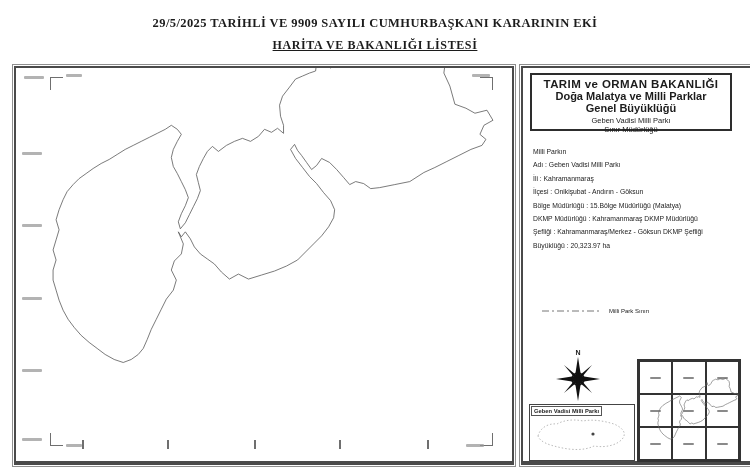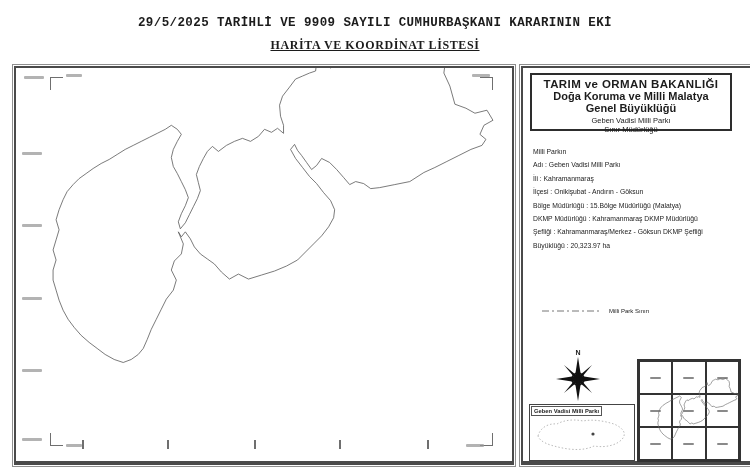--- a/index.html
+++ b/index.html
@@ -1,20 +1,20 @@
 <!DOCTYPE html>
 <html><head>
 <meta charset="utf-8">
 <style>
   html,body{margin:0;padding:0;background:#ffffff;}
   body{width:750px;height:474px;position:relative;font-family:"Liberation Sans",sans-serif;color:#1c1c1c;overflow:hidden;}
 
   
   .doc-title1{position:absolute;top:16px;left:0;right:0;text-align:center;
-    font-family:Liberation Mono, monospace;font-weight:bold;font-size:12.5px;letter-spacing:.4px;}
+    font-family:Liberation Serif, serif;font-weight:bold;font-size:12.5px;letter-spacing:.4px;}
   .doc-title2{position:absolute;top:38px;left:0;right:0;text-align:center;
     font-family:"Liberation Serif",serif;font-weight:bold;font-size:12px;letter-spacing:.6px;text-decoration:underline;}
 
   
   .frame{position:absolute;box-sizing:border-box;background:#fff;
     border:2px solid #4a4a4a;border-bottom-width:4px;outline:1px solid #8f8f8f;outline-offset:1px;}
   .map-frame{left:14px;top:66px;width:500px;height:399px;}
   .info-panel{left:521px;top:66px;width:270px;height:399px;}
 
   
@@ -57,21 +57,21 @@
 </head>
 <body>
 
 <svg width="0" height="0" style="position:absolute" aria-hidden="true">
   <defs>
     <path id="park-outline" fill="none" d="M367,31 L380,35 391,29 407,33 422,27 433,36 440,43 443,56 441,71 447,84 452,102 463,106 472,111 484,108 490,118 481,123 477,132 483,137 479,143 468,147 456,153 444,159 432,165 421,170 407,179 392,182 377,185 368,186 361,181 353,179 347,182 341,175 334,167 327,160 319,156 314,163 309,167 304,160 299,153 295,148 292,142 288,147 293,156 300,165 307,174 314,181 321,190 328,198 332,207 331,215 326,224 319,233 311,241 303,249 295,257 284,263 272,268 259,272 246,276 236,271 227,276 219,269 212,261 205,256 198,251 192,244 188,236 183,229 179,234 176,229 181,241 179,251 172,258 169,267 174,277 171,287 164,296 159,306 154,316 149,326 145,336 141,345 136,351 129,356 121,359 112,356 103,351 95,345 87,339 79,332 72,324 66,316 61,307 57,297 54,287 51,277 51,267 54,257 51,247 54,237 57,227 54,217 57,207 61,197 65,189 71,182 77,176 84,171 91,166 99,161 107,157 115,152 123,147 131,143 139,139 147,135 155,131 163,127 169,123 175,127 179,132 175,139 171,147 169,155 171,164 175,171 179,179 183,187 186,195 183,203 179,211 176,219 178,226 183,220 187,212 191,204 195,196 198,188 196,180 194,172 197,164 201,156 205,149 210,144 216,149 224,143 232,139 240,136 248,139 256,134 262,127 269,130 275,126 281,131 281,123 278,114 277,103 280,94 287,85 293,77 300,74 307,71 313,69 315,52 322,51 323,62 328,66 337,61 342,54 347,43 355,37 361,34 Z"></path>
   </defs>
 </svg>
 
 <div class="doc-title1">29/5/2025 TARİHLİ VE 9909 SAYILI CUMHURBAŞKANI KARARININ EKİ</div>
-<div class="doc-title2">HARİTA VE KOORDİNAT LİSTESİ</div>
+<div class="doc-title2">HARİTA VE BAKANLIĞI LİSTESİ</div>
 
 <div class="frame map-frame">
   <svg class="map-svg" viewBox="0 0 495 391" preserveAspectRatio="none">
     <use href="#park-outline" stroke="#5a5a5a" stroke-width="0.8" transform="translate(-14,-66)"></use>
   </svg>
 
   <div class="corner-tl" style="left:34px;top:9px;"></div>
   <div class="corner-tr" style="left:464px;top:9px;"></div>
   <div class="corner-bl" style="left:34px;top:365px;"></div>
   <div class="corner-br" style="left:464px;top:365px;"></div>
@@ -91,21 +91,21 @@
   <div class="vtick" style="left:151px;top:372px;"></div>
   <div class="vtick" style="left:238px;top:372px;"></div>
   <div class="vtick" style="left:323px;top:372px;"></div>
   <div class="vtick" style="left:411px;top:372px;"></div>
 </div>
 
 <div class="frame info-panel">
 
   <div class="header-box">
     <div class="h-ministry">TARIM ve ORMAN BAKANLIĞI</div>
-    <div class="h-dir">Doğa Koruma ve Milli Malatya</div>
+    <div class="h-dir">Doğa Malatya ve Milli Parklar</div>
     <div class="h-dir">Genel Büyüklüğü</div>
     <div class="h-park">Geben Vadisi Milli Parkı</div>
     <div class="h-sub">Sınır Müdürlüğü</div>
   </div>
 
   <div class="details">
     <div class="detail-line">Milli Parkın</div>
     <div class="detail-line">Adı : Geben Vadisi Milli Parkı</div>
     <div class="detail-line">İli : Kahramanmaraş</div>
     <div class="detail-line">İlçesi : Onikişubat - Andırın - Göksun</div>

